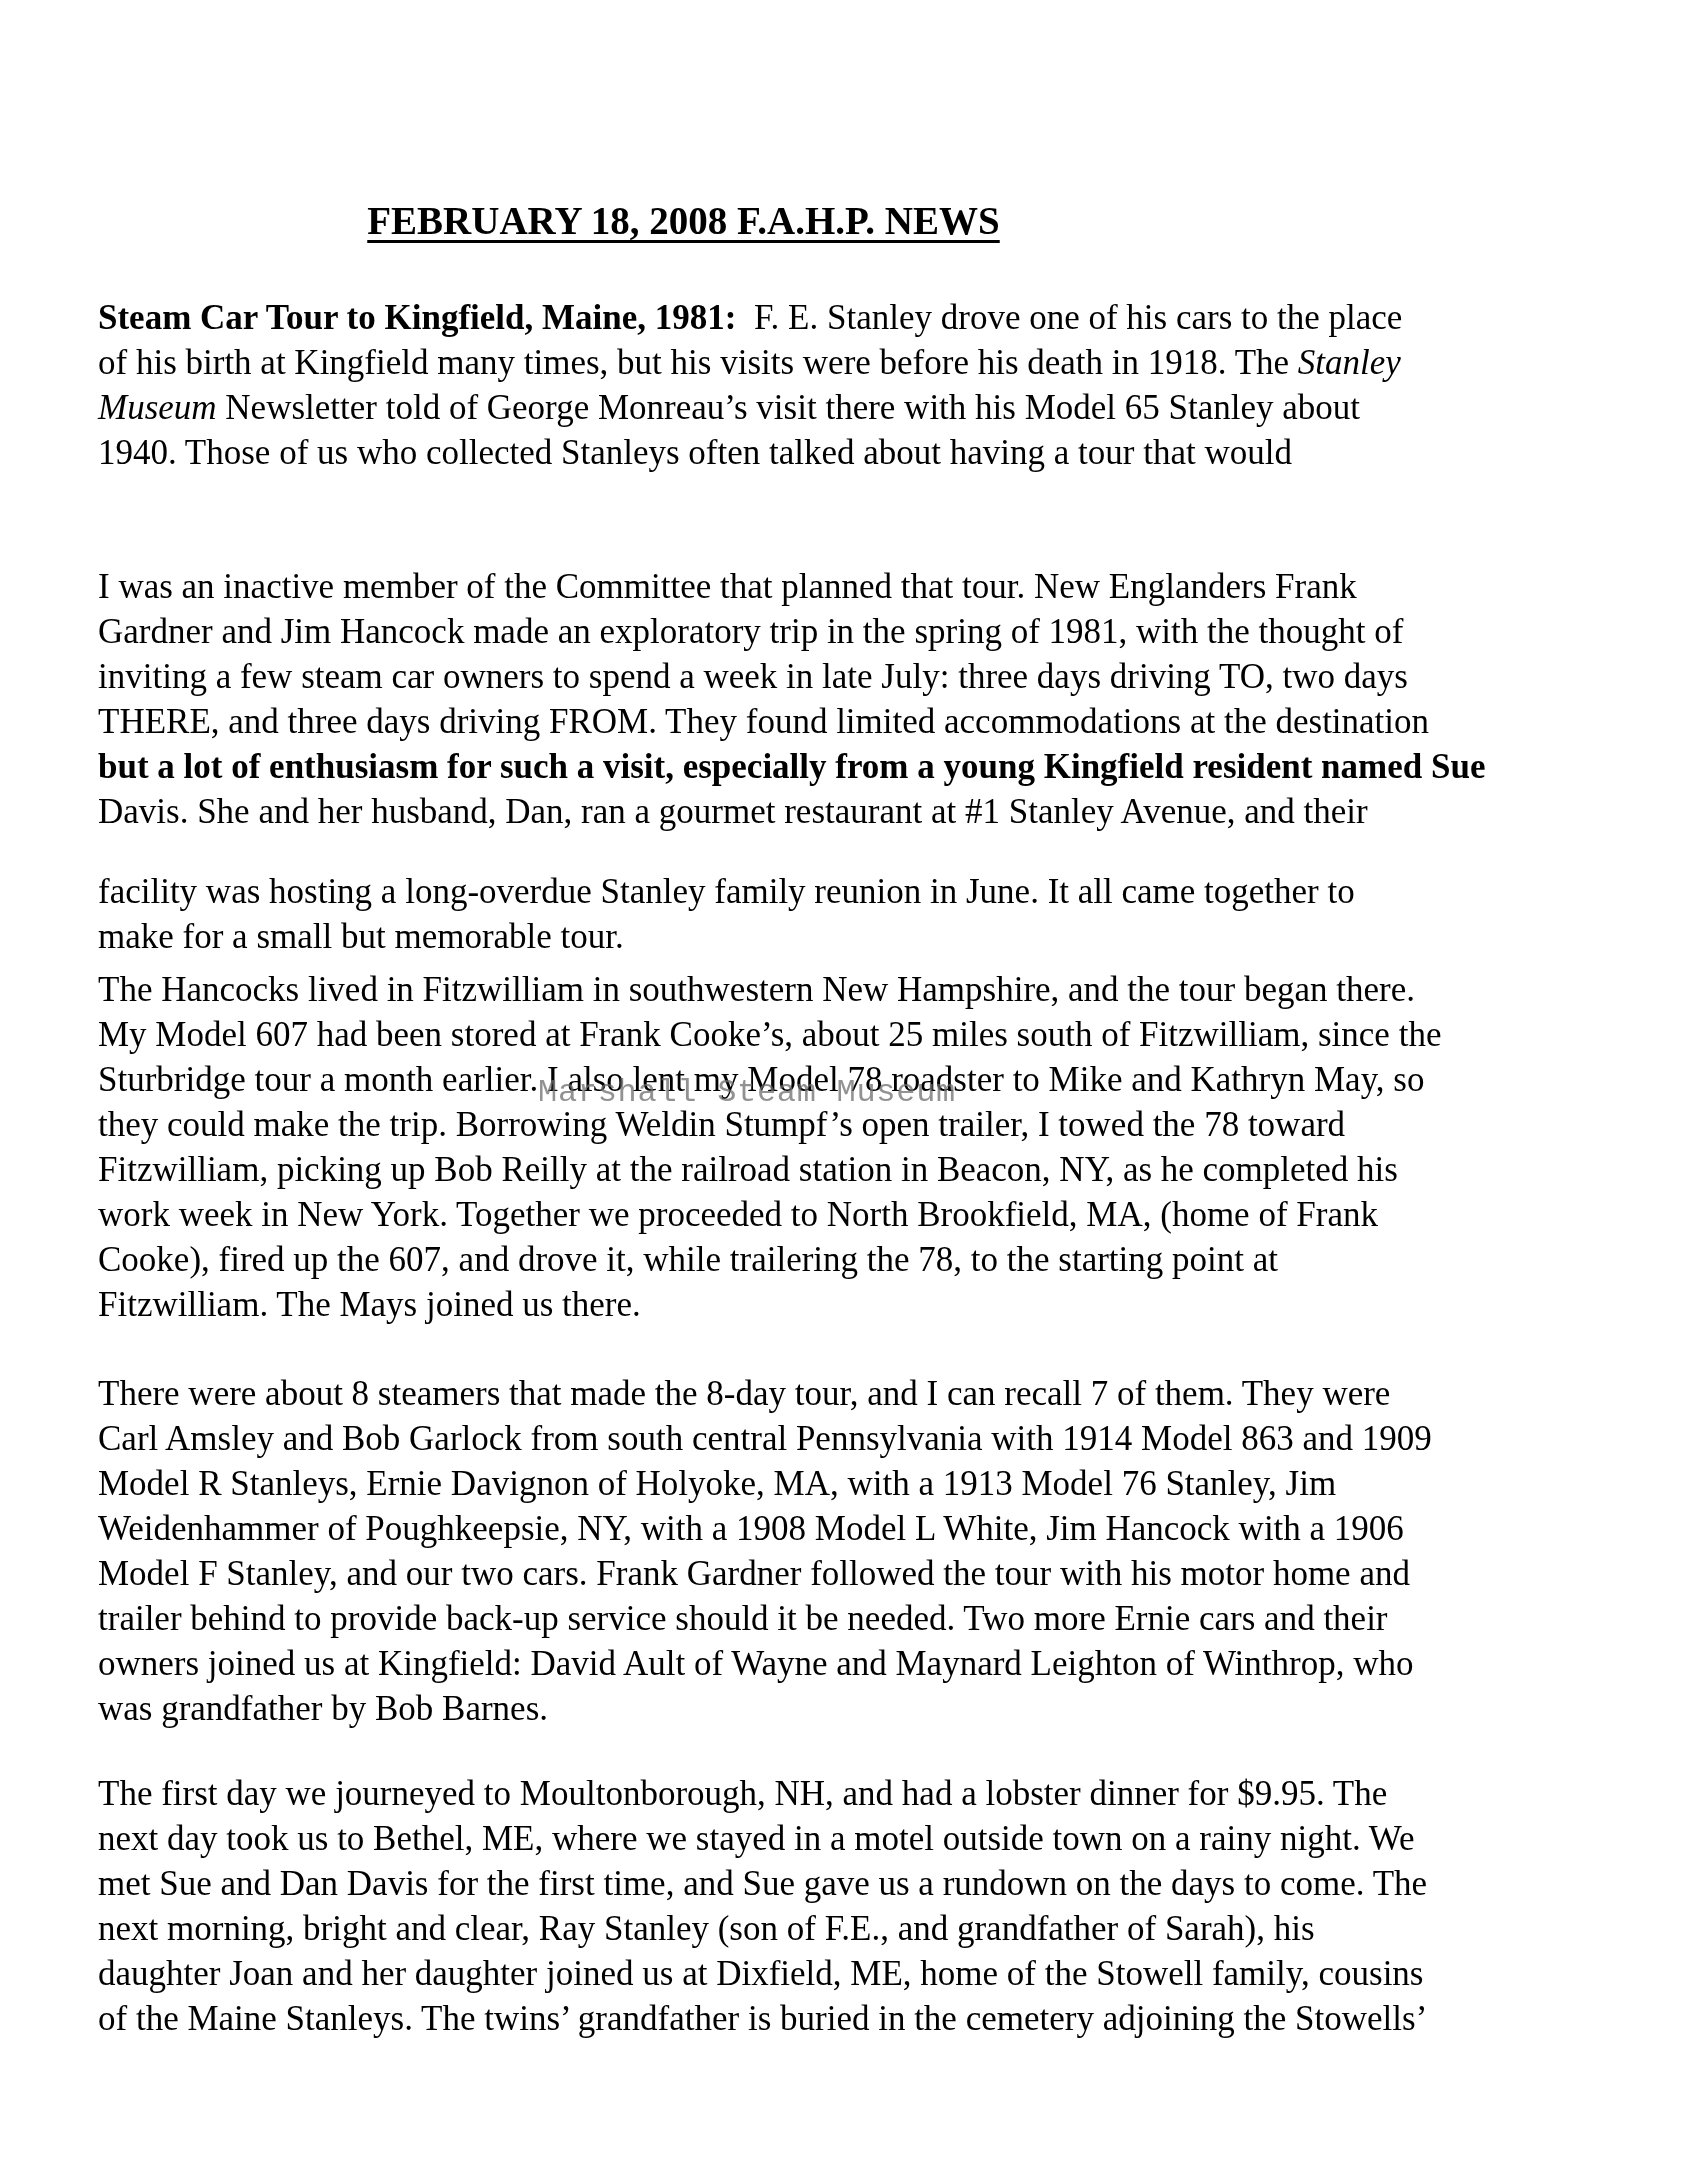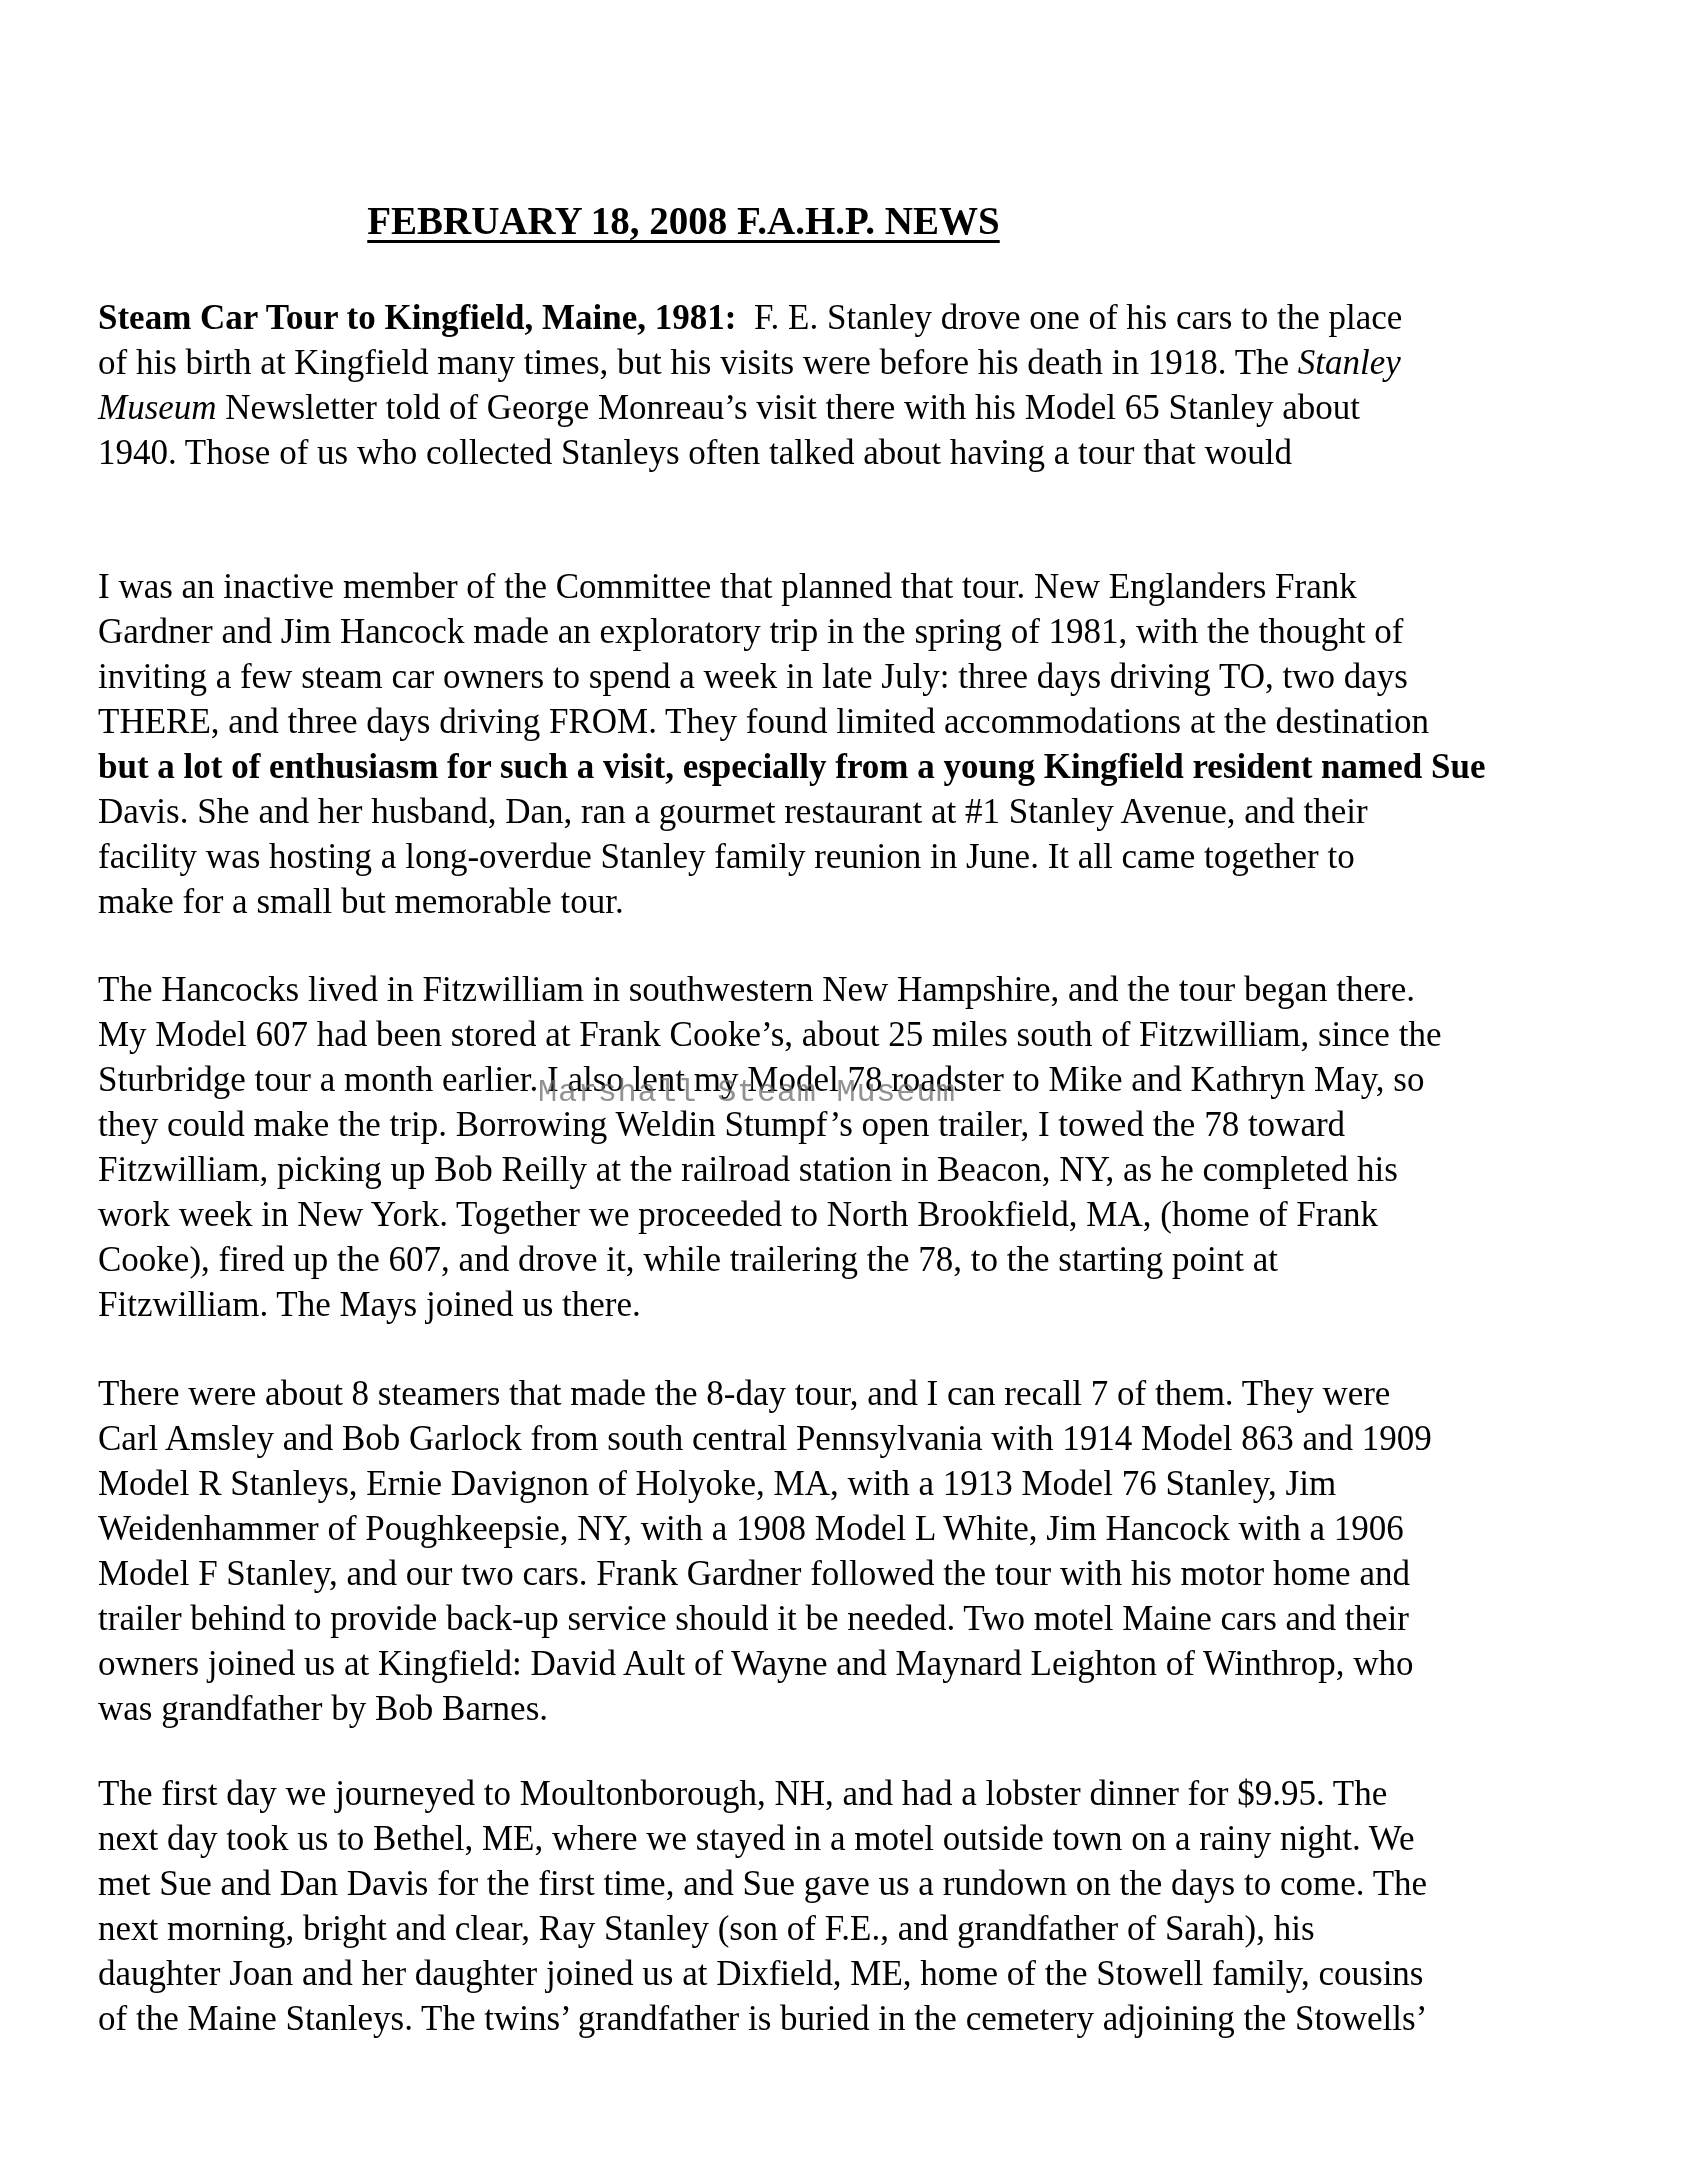--- a/index.html
+++ b/index.html
@@ -34,42 +34,42 @@
     <span class="line" style="display: block;">1940.  Those of us who collected Stanleys often talked about having a tour that would</span>
   </div>
 
   <div class="para" style="top:564px;">
     <span class="line" style="display: block;">I was an inactive member of the Committee that planned that tour.  New Englanders Frank</span>
     <span class="line" style="display: block;">Gardner and Jim Hancock made an exploratory trip in the spring of 1981, with the thought of</span>
     <span class="line" style="display: block;">inviting a few steam car owners to spend a week in late July: three days driving TO, two days</span>
     <span class="line" style="display: block;">THERE, and three days driving FROM.  They found limited accommodations at the destination</span>
     <span class="line" style="display: block; font-weight: bold;">but a lot of enthusiasm for such a visit, especially from a young Kingfield resident named Sue</span>
     <span class="line" style="display: block;">Davis.  She and her husband, Dan, ran a gourmet restaurant at #1 Stanley Avenue, and their</span>
-    <span class="line" style="display: block;">facility was hosting a long-overdue Stanley family reunion in June.  It all came together to</span>
+    <span class="line" style="display: block; margin-top: 35px;">facility was hosting a long-overdue Stanley family reunion in June.  It all came together to</span>
     <span class="line" style="display: block;">make for a small but memorable tour.</span>
   </div>
 
   <div class="para" style="top:967px;">
     <span class="line" style="display: block;">The Hancocks lived in Fitzwilliam in southwestern New Hampshire, and the tour began there.</span>
     <span class="line" style="display: block;">My Model 607 had been stored at Frank Cooke’s, about 25 miles south of Fitzwilliam, since the</span>
     <span class="line" style="display: block;">Sturbridge tour a month earlier.  I also lent my Model 78 roadster to Mike and Kathryn May, so</span>
     <span class="line" style="display: block;">they could make the trip.  Borrowing Weldin Stumpf’s open trailer, I towed the 78 toward</span>
     <span class="line" style="display: block;">Fitzwilliam, picking up Bob Reilly at the railroad station in Beacon, NY, as he completed his</span>
     <span class="line" style="display: block;">work week in New York.  Together we proceeded to North Brookfield, MA, (home of Frank</span>
     <span class="line" style="display: block;">Cooke), fired up the 607, and drove it, while trailering the 78, to the starting point at</span>
     <span class="line" style="display: block;">Fitzwilliam.  The Mays joined us there.</span>
   </div>
 
   <div class="para" style="top:1371px;">
     <span class="line" style="display: block;">There were about 8 steamers that made the 8-day tour, and I can recall 7 of them.  They were</span>
     <span class="line" style="display: block;">Carl Amsley and Bob Garlock from south central Pennsylvania with 1914 Model 863 and 1909</span>
     <span class="line" style="display: block;">Model R Stanleys, Ernie Davignon of Holyoke, MA, with a 1913 Model 76 Stanley, Jim</span>
     <span class="line" style="display: block;">Weidenhammer of Poughkeepsie, NY, with a 1908 Model L White, Jim Hancock with a 1906</span>
     <span class="line" style="display: block;">Model F Stanley, and our two cars.  Frank Gardner followed the tour with his motor home and</span>
-    <span class="line" style="display: block;">trailer behind to provide back-up service should it be needed.  Two motel Maine cars and their</span>
+    <span class="line" style="display: block;">trailer behind to provide back-up service should it be needed.  Two more Ernie cars and their</span>
     <span class="line" style="display: block;">owners joined us at Kingfield:  David Ault of Wayne and Maynard Leighton of Winthrop, who</span>
     <span class="line" style="display: block;">was grandfather by Bob Barnes.</span>
   </div>
 
   <div class="para" style="top:1771px;">
     <span class="line" style="display: block;">The first day we journeyed to Moultonborough, NH, and had a lobster dinner for $9.95.  The</span>
     <span class="line" style="display: block;">next day took us to Bethel, ME, where we stayed in a motel outside town on a rainy night.  We</span>
     <span class="line" style="display: block;">met Sue and Dan Davis for the first time, and Sue gave us a rundown on the days to come.  The</span>
     <span class="line" style="display: block;">next morning, bright and clear, Ray Stanley (son of F.E., and grandfather of Sarah), his</span>
     <span class="line" style="display: block;">daughter Joan and her daughter joined us at Dixfield, ME, home of the Stowell family, cousins</span>

